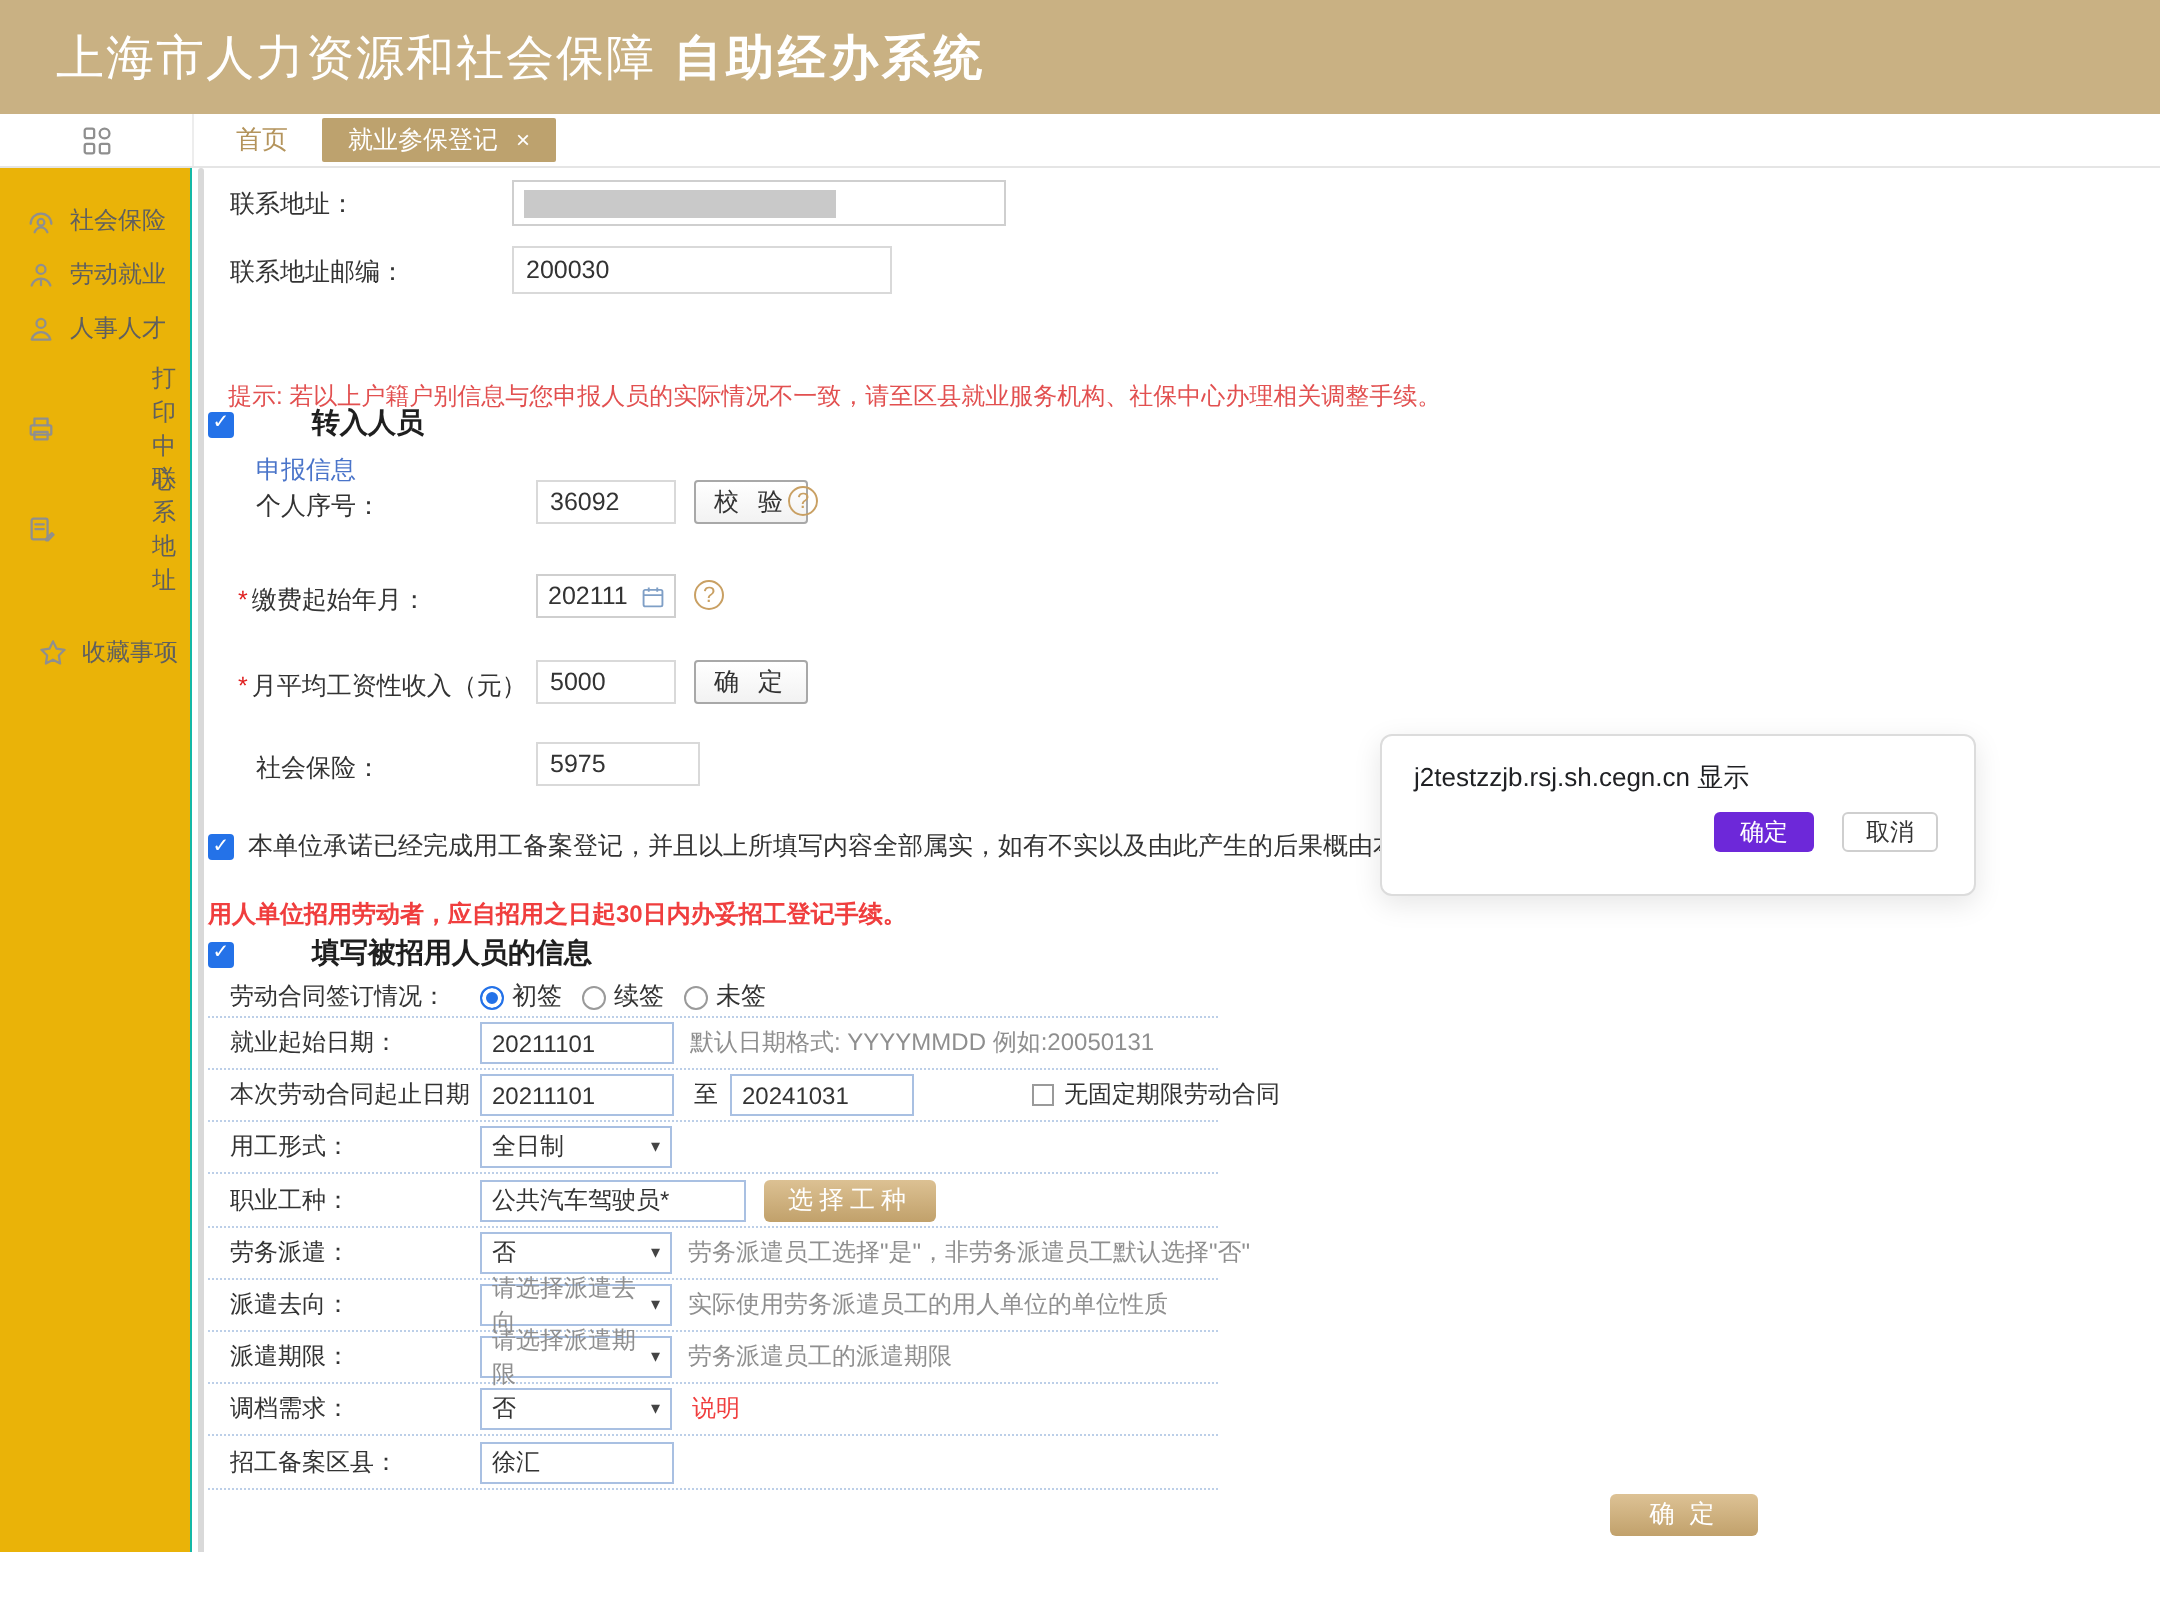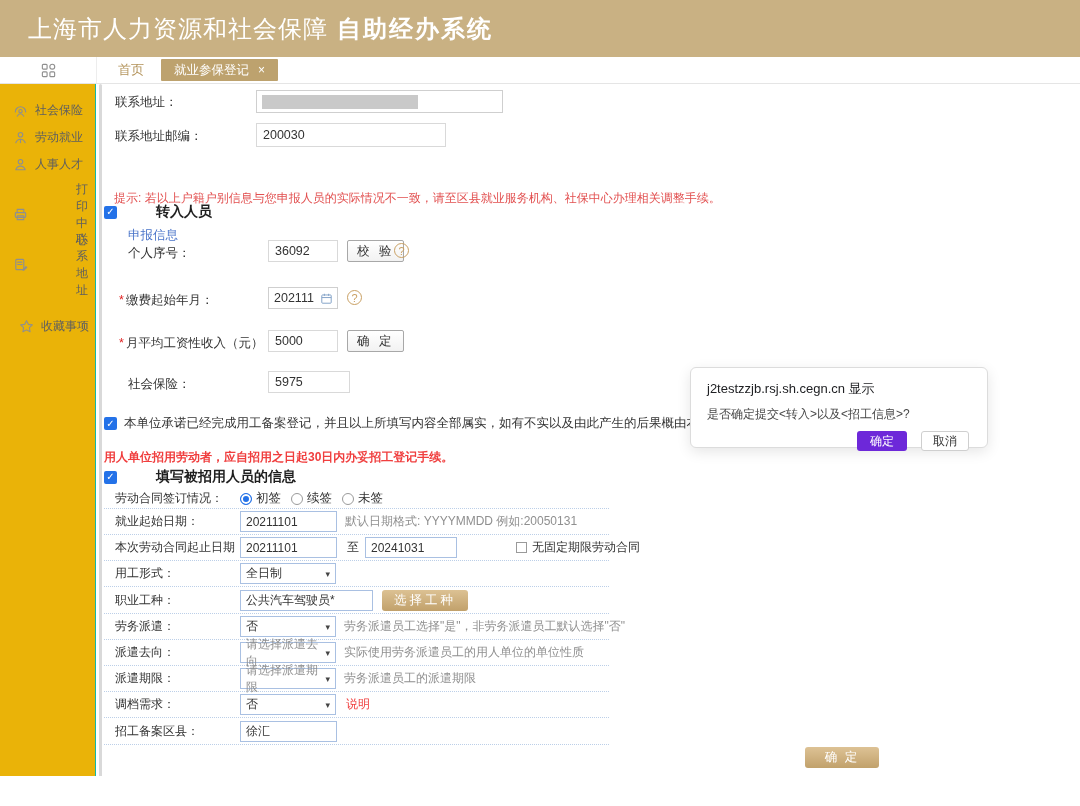--- a/index.html
+++ b/index.html
@@ -298,21 +298,20 @@
     </div>
 
     <div class="trow" style="height:26px;">
       <span class="tl">招工备案区县：</span>
       <input class="binp" style="width: 97px;" readonly="" value="徐汇">
     </div>
   </div>
 
   <div class="dialog">
     <div class="dlg-title">j2testzzjb.rsj.sh.cegn.cn 显示</div>
-    <div class="dlg-msg">是否确定提交&lt;转入&gt;以及&lt;招工信息&gt;?</div>
     <div class="dlg-btns">
       <button class="dlg-ok">确定</button>
       <button class="dlg-cancel">取消</button>
     </div>
   </div>
 
   <button class="footer-btn">确 定</button>
 
   <div class="bottom-strip"></div>
 </div>

